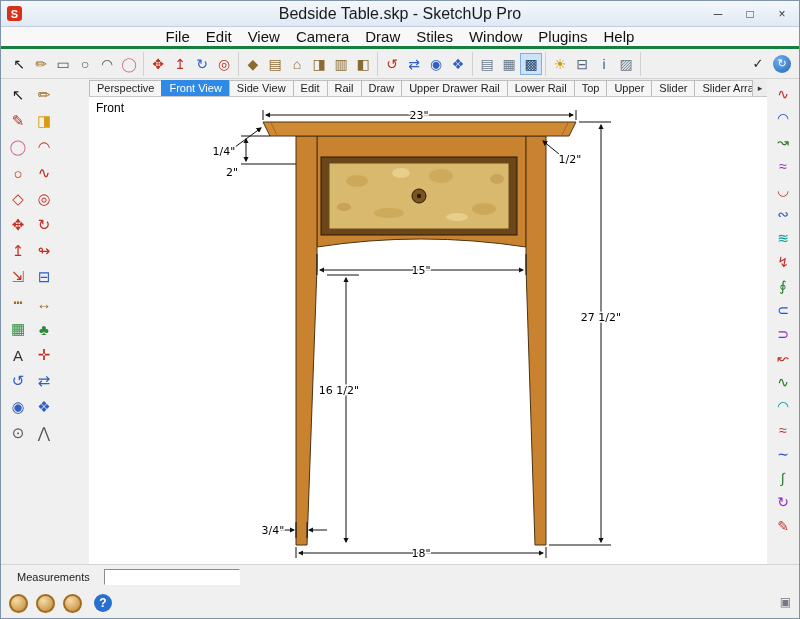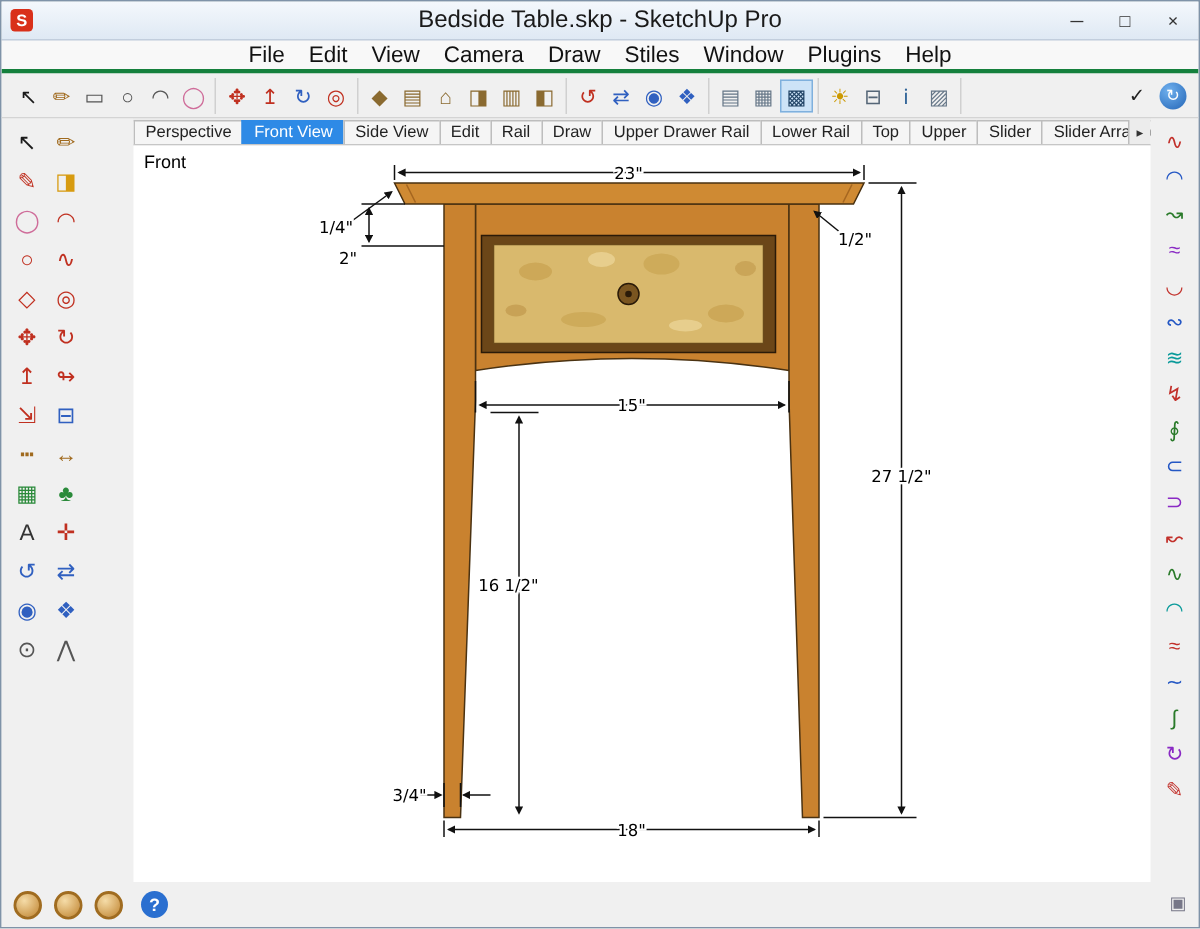--- a/index.html
+++ b/index.html
@@ -420,20 +420,24 @@
         <span class="rtool" style="color: rgb(42, 122, 42);">∿</span>
         <span class="rtool" style="color: rgb(10, 154, 154);">◠</span>
         <span class="rtool" style="color: rgb(194, 48, 42);">≈</span>
         <span class="rtool" style="color: rgb(36, 87, 196);">∼</span>
         <span class="rtool" style="color: rgb(42, 122, 42);">∫</span>
         <span class="rtool" style="color: rgb(138, 42, 196);">↻</span>
         <span class="rtool" style="color: rgb(194, 48, 42);">✎</span>
       </div>
   </div>
 
+  <div class="measurements-row">
+    <span class="m-label">Measurements</span>
+    <input class="m-input" value="" style="">
+  </div>
 
   <div class="statusbar">
     <span class="medallion"></span>
     <span class="medallion"></span>
     <span class="medallion"></span>
     <span class="help-badge">?</span>
     <span class="grip">▣</span>
   </div>
 
 </div>

